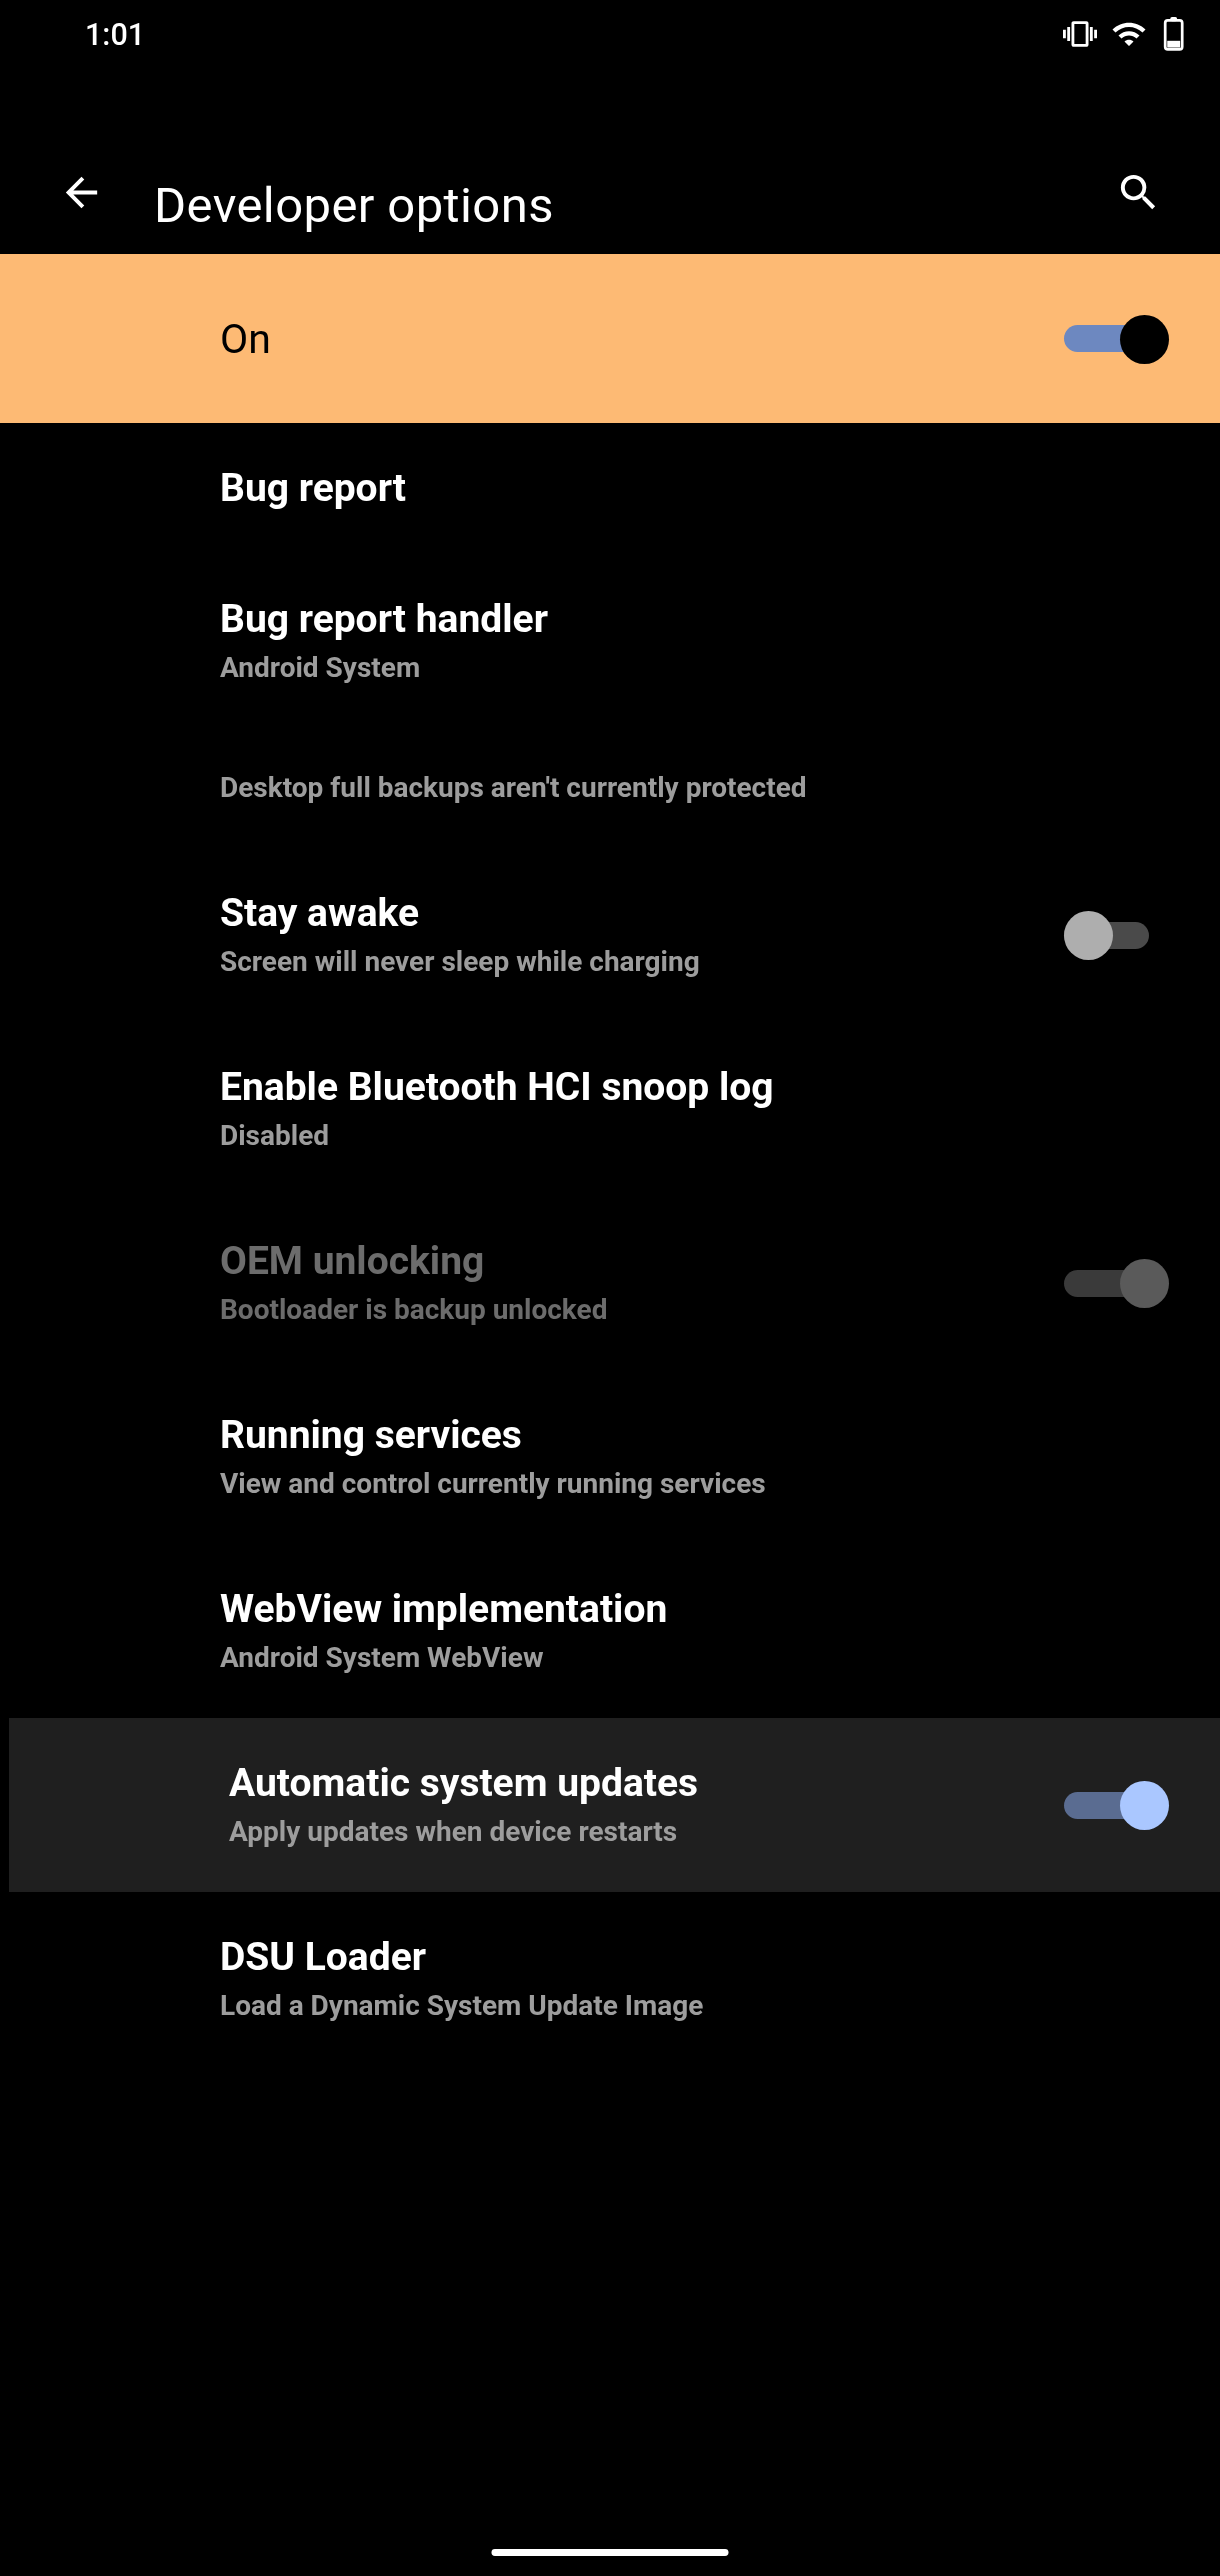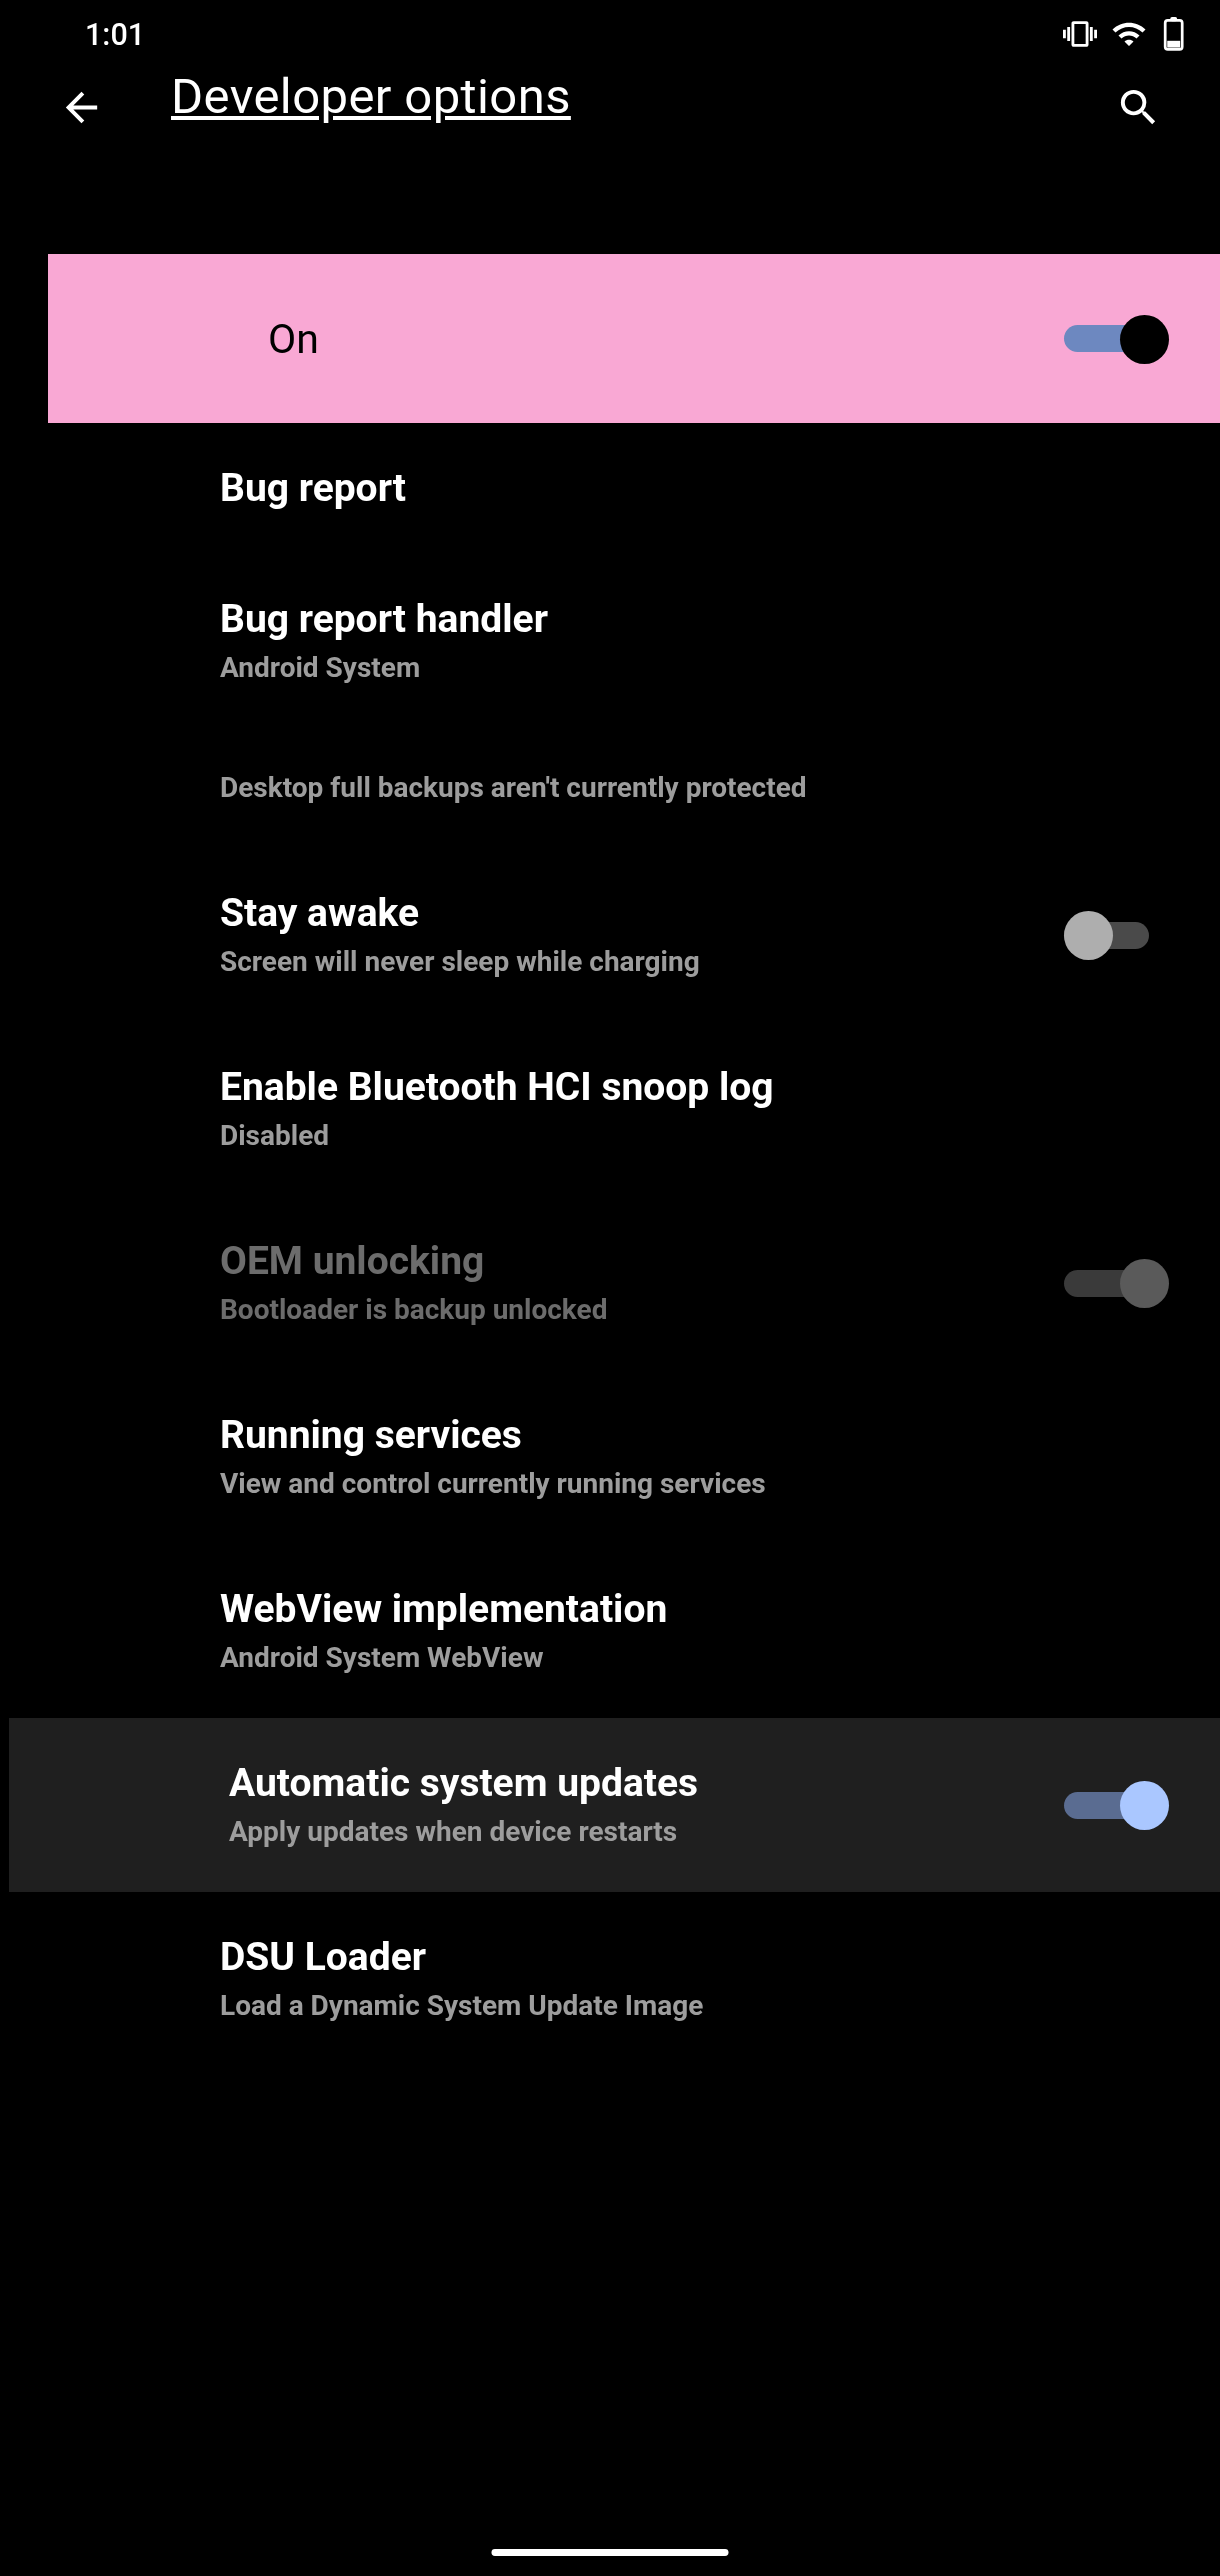--- a/index.html
+++ b/index.html
@@ -42,51 +42,49 @@
       gap: 13.6px;
     }
     .status-icon {
       display: inline-flex;
       align-items: center;
     }
     
     .app-bar {
       height: 166px;
       display: flex;
-      align-items: flex-start;
+      align-items: flex-end;
       padding: 0 41px;
-      gap: 49px;
-      text-decoration: underline;
+      gap: 32px;
     }
     .back-btn, .search-btn {
       width: 81px;
       height: 81px;
       display: flex;
       align-items: center;
       justify-content: center;
       background: transparent;
       border: none;
       color: #fff;
       cursor: pointer;
     }
     .app-title {
       flex: 1;
       font-size: 49px;
       font-weight: 400;
       letter-spacing: 0.4px;
     }
     
     .master-panel {
-      background: #f9a8d4;
+      background: #fdba74;
       height: 169px;
       display: flex;
       align-items: center;
       padding: 0 51px 0 220px;
       margin-top: 20.3px;
-      margin-left: 48px;
     }
     .master-label {
       flex: 1;
       color: #000;
       font-size: 41px;
       font-weight: 400;
     }
     .master-toggle {
       position: relative;
       width: 105px;

